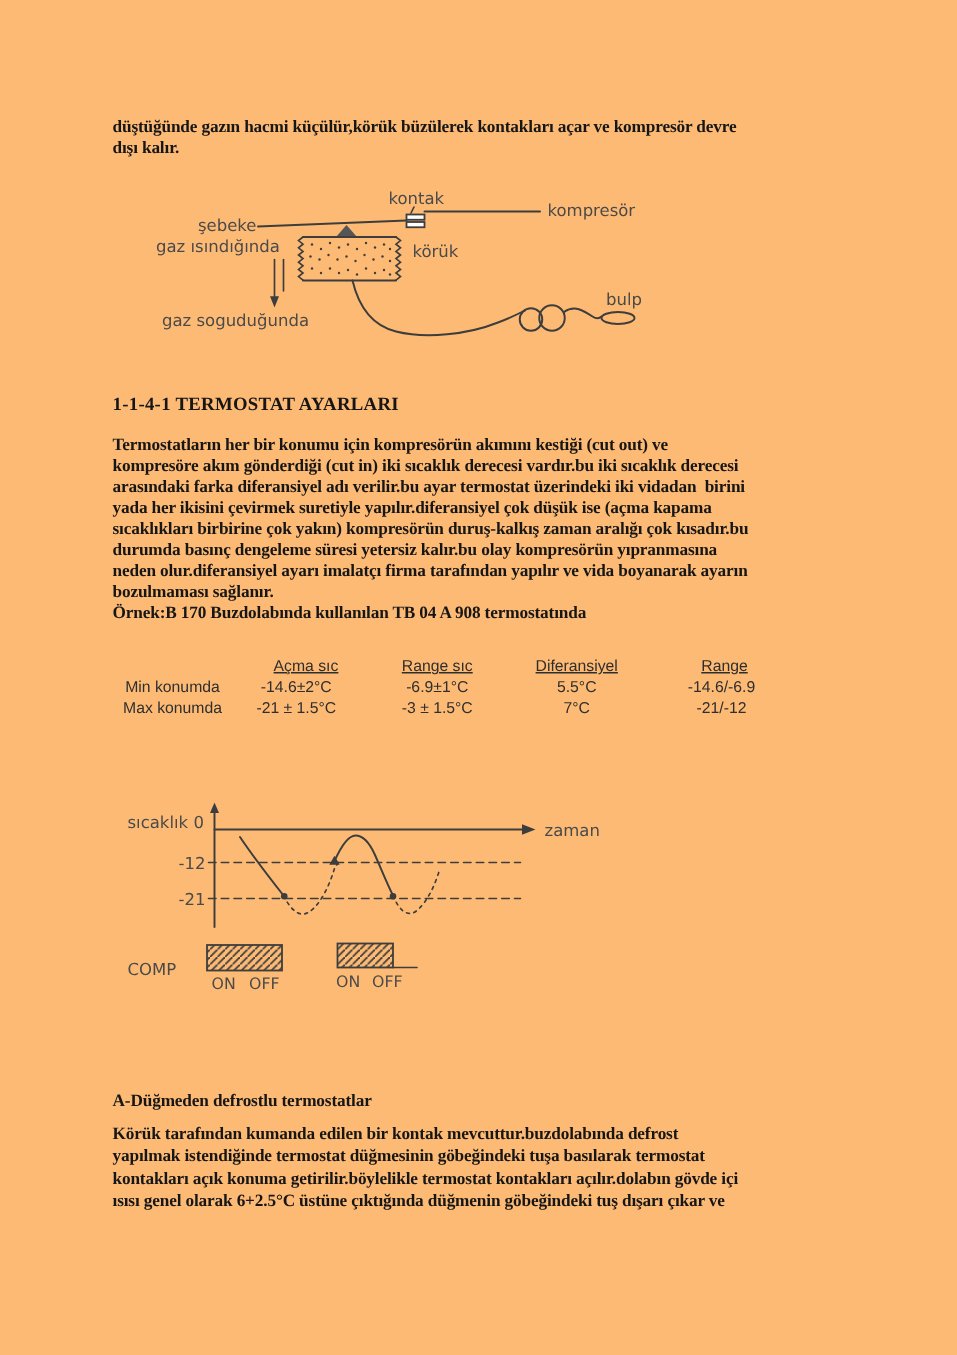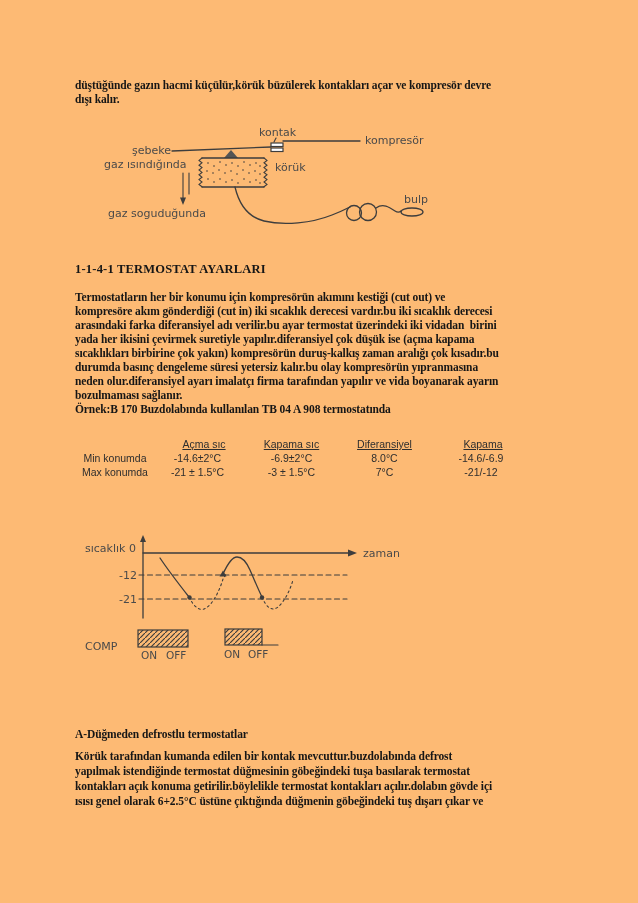--- a/index.html
+++ b/index.html
@@ -152,28 +152,28 @@
 yada her ikisini çevirmek suretiyle yapılır.diferansiyel çok düşük ise (açma kapama
 sıcaklıkları birbirine çok yakın) kompresörün duruş-kalkış zaman aralığı çok kısadır.bu
 durumda basınç dengeleme süresi yetersiz kalır.bu olay kompresörün yıpranmasına
 neden olur.diferansiyel ayarı imalatçı firma tarafından yapılır ve vida boyanarak ayarın
 bozulmaması sağlanır.
 Örnek:B 170 Buzdolabında kullanılan TB 04 A 908 termostatında</p>
 
   <div class="spec-table">
     <div class="cell"></div>
     <div class="cell head h-acma">Açma sıc</div>
-    <div class="cell head">Kapama sıc</div>
+    <div class="cell head">Range sıc</div>
     <div class="cell head c-dif">Diferansiyel</div>
-    <div class="cell head h-range">Kapama</div>
+    <div class="cell head h-range">Range</div>
 
     <div class="cell">Min konumda</div>
     <div class="cell">-14.6±2°C</div>
-    <div class="cell">-6.9±2°C</div>
-    <div class="cell c-dif">8.0°C</div>
+    <div class="cell">-6.9±1°C</div>
+    <div class="cell c-dif">5.5°C</div>
     <div class="cell">-14.6/-6.9</div>
 
     <div class="cell">Max konumda</div>
     <div class="cell">-21 ± 1.5°C</div>
     <div class="cell">-3 ± 1.5°C</div>
     <div class="cell c-dif">7°C</div>
     <div class="cell">-21/-12</div>
   </div>
 
   <svg class="figure" style="left:75px; top:533px;" width="335" height="140" viewBox="0 0 335 140">

